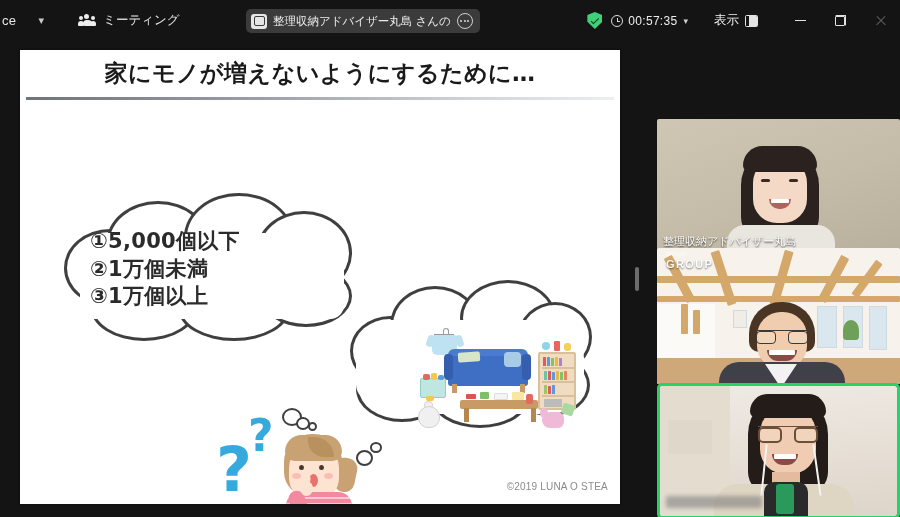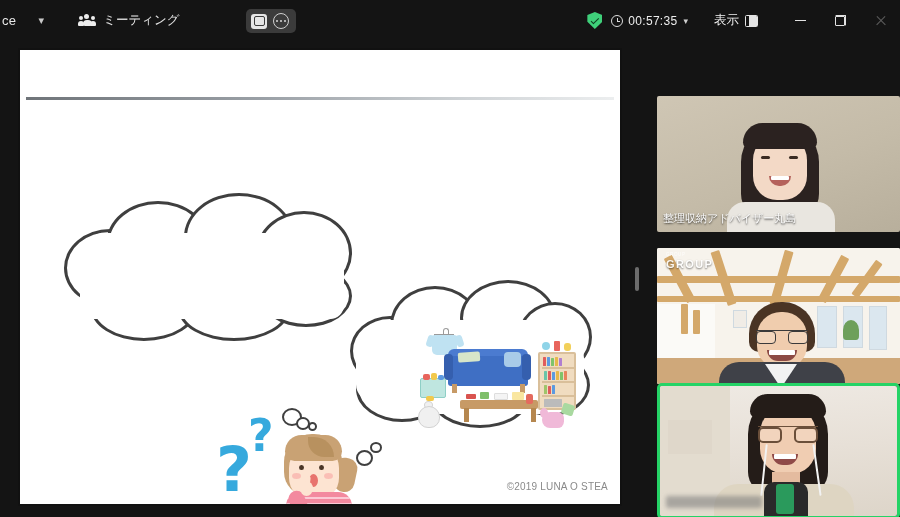--- a/index.html
+++ b/index.html
@@ -250,21 +250,21 @@
     display: flex; align-items: center; justify-content: center; cursor: col-resize;
   }
   .splitter-grip { width: 4px; height: 24px; background: #6c6c6c; border-radius: 2px; }
 
   
   .rail { position: absolute; left: 657px; top: 29px; width: 243px; height: 432px; }
   .tile {
     position: absolute; left: 0; width: 243px; height: 136px; overflow: hidden;
     background: #222; border-radius: 2px;
   }
-  .tile.t1 { top: 26px; }
+  .tile.t1 { top: 49px; }
   .tile.t2 { top: 178px; }
   .tile.t3 { top: 313px; border: 3px solid #25d366; border-radius: 5px; }
   .tile-img { position: absolute; inset: 0; }
 
   
   .bg-beige { background: linear-gradient(160deg, #cfc6b4 0%, #c4bba8 55%, #b8af9c 100%); }
   .p1-hair { position: absolute; left: 84px; top: 28px; width: 78px; height: 96px; background: #2b2220; border-radius: 38px 38px 26px 26px; }
   .p1-face { position: absolute; left: 96px; top: 38px; width: 54px; height: 66px; background: #f3d9c6; border-radius: 26px 26px 24px 24px; }
   .p1-fringe { position: absolute; left: 86px; top: 27px; width: 74px; height: 26px; background: #2b2220; border-radius: 36px 36px 12px 12px; }
   .p1-eye { position: absolute; width: 9px; height: 3px; background: #3a2b22; border-radius: 2px; top: 60px; }
@@ -343,20 +343,21 @@
           <i class="b1"></i>
             <i class="b2"></i>
             <i class="b3"></i>
         </span>
         <span class="tb-meeting-label">ミーティング</span>
       </div>
     </div>
 
     <div class="share-pill">
       <span class="share-icon"></span>
+      <span class="share-pill-label">整理収納アドバイザー丸島 さんの</span>
       <span class="dots-circle">
           <i></i>
           <i></i>
           <i></i>
         </span>
     </div>
 
     <div class="tb-right">
       <span class="shield"></span>
       <div class="timer-group">
@@ -383,35 +384,41 @@
           </div>
       </div>
     </div>
   </div>
 
   <div class="stage">
 
     <div class="slide-wrap">
       <div class="slide-inner">
 
+        <div class="slide-title">家にモノが増えないようにするために…</div>
         <div class="title-rule"></div>
 
 
         <div class="bubble-left">
           <span class="bub" style="left:4px;  top:36px;  width:92px;  height:78px;"></span>
           <span class="bub" style="left:46px; top:8px;   width:104px; height:86px;"></span>
           <span class="bub" style="left:124px;top:0px;   width:110px; height:88px;"></span>
           <span class="bub" style="left:196px;top:18px;  width:96px;  height:84px;"></span>
           <span class="bub" style="left:30px; top:78px;  width:108px; height:70px;"></span>
           <span class="bub" style="left:118px;top:82px;  width:112px; height:66px;"></span>
           <span class="bub" style="left:200px;top:72px;  width:92px;  height:62px;"></span>
           <span class="bub" style="left:26px; top:40px;  width:250px; height:86px; border-color:#fff; background:#fff; border-radius:18px; z-index:5;"></span>
           <span class="bub" style="left:20px; top:62px;  width:264px; height:64px; border-color:#fff; background:#fff; border-radius:14px; z-index:5;"></span>
         </div>
 
+        <div class="opt-list">
+          <div>①5,000個以下</div>
+          <div>②1万個未満</div>
+          <div>③1万個以上</div>
+        </div>
 
         <div class="bubble-right">
           <span class="bub" style="left:0px;  top:36px;  width:80px;  height:70px;"></span>
           <span class="bub" style="left:40px; top:6px;   width:90px;  height:78px;"></span>
           <span class="bub" style="left:110px;top:0px;   width:96px;  height:76px;"></span>
           <span class="bub" style="left:168px;top:22px;  width:74px;  height:70px;"></span>
           <span class="bub" style="left:6px;  top:76px;  width:92px;  height:66px;"></span>
           <span class="bub" style="left:80px; top:84px;  width:100px; height:64px;"></span>
           <span class="bub" style="left:160px;top:74px;  width:80px;  height:62px;"></span>
           <span class="bub" style="left:14px; top:40px;  width:212px; height:94px; border-color:#fff; background:#fff; border-radius:24px; z-index:5;"></span>

